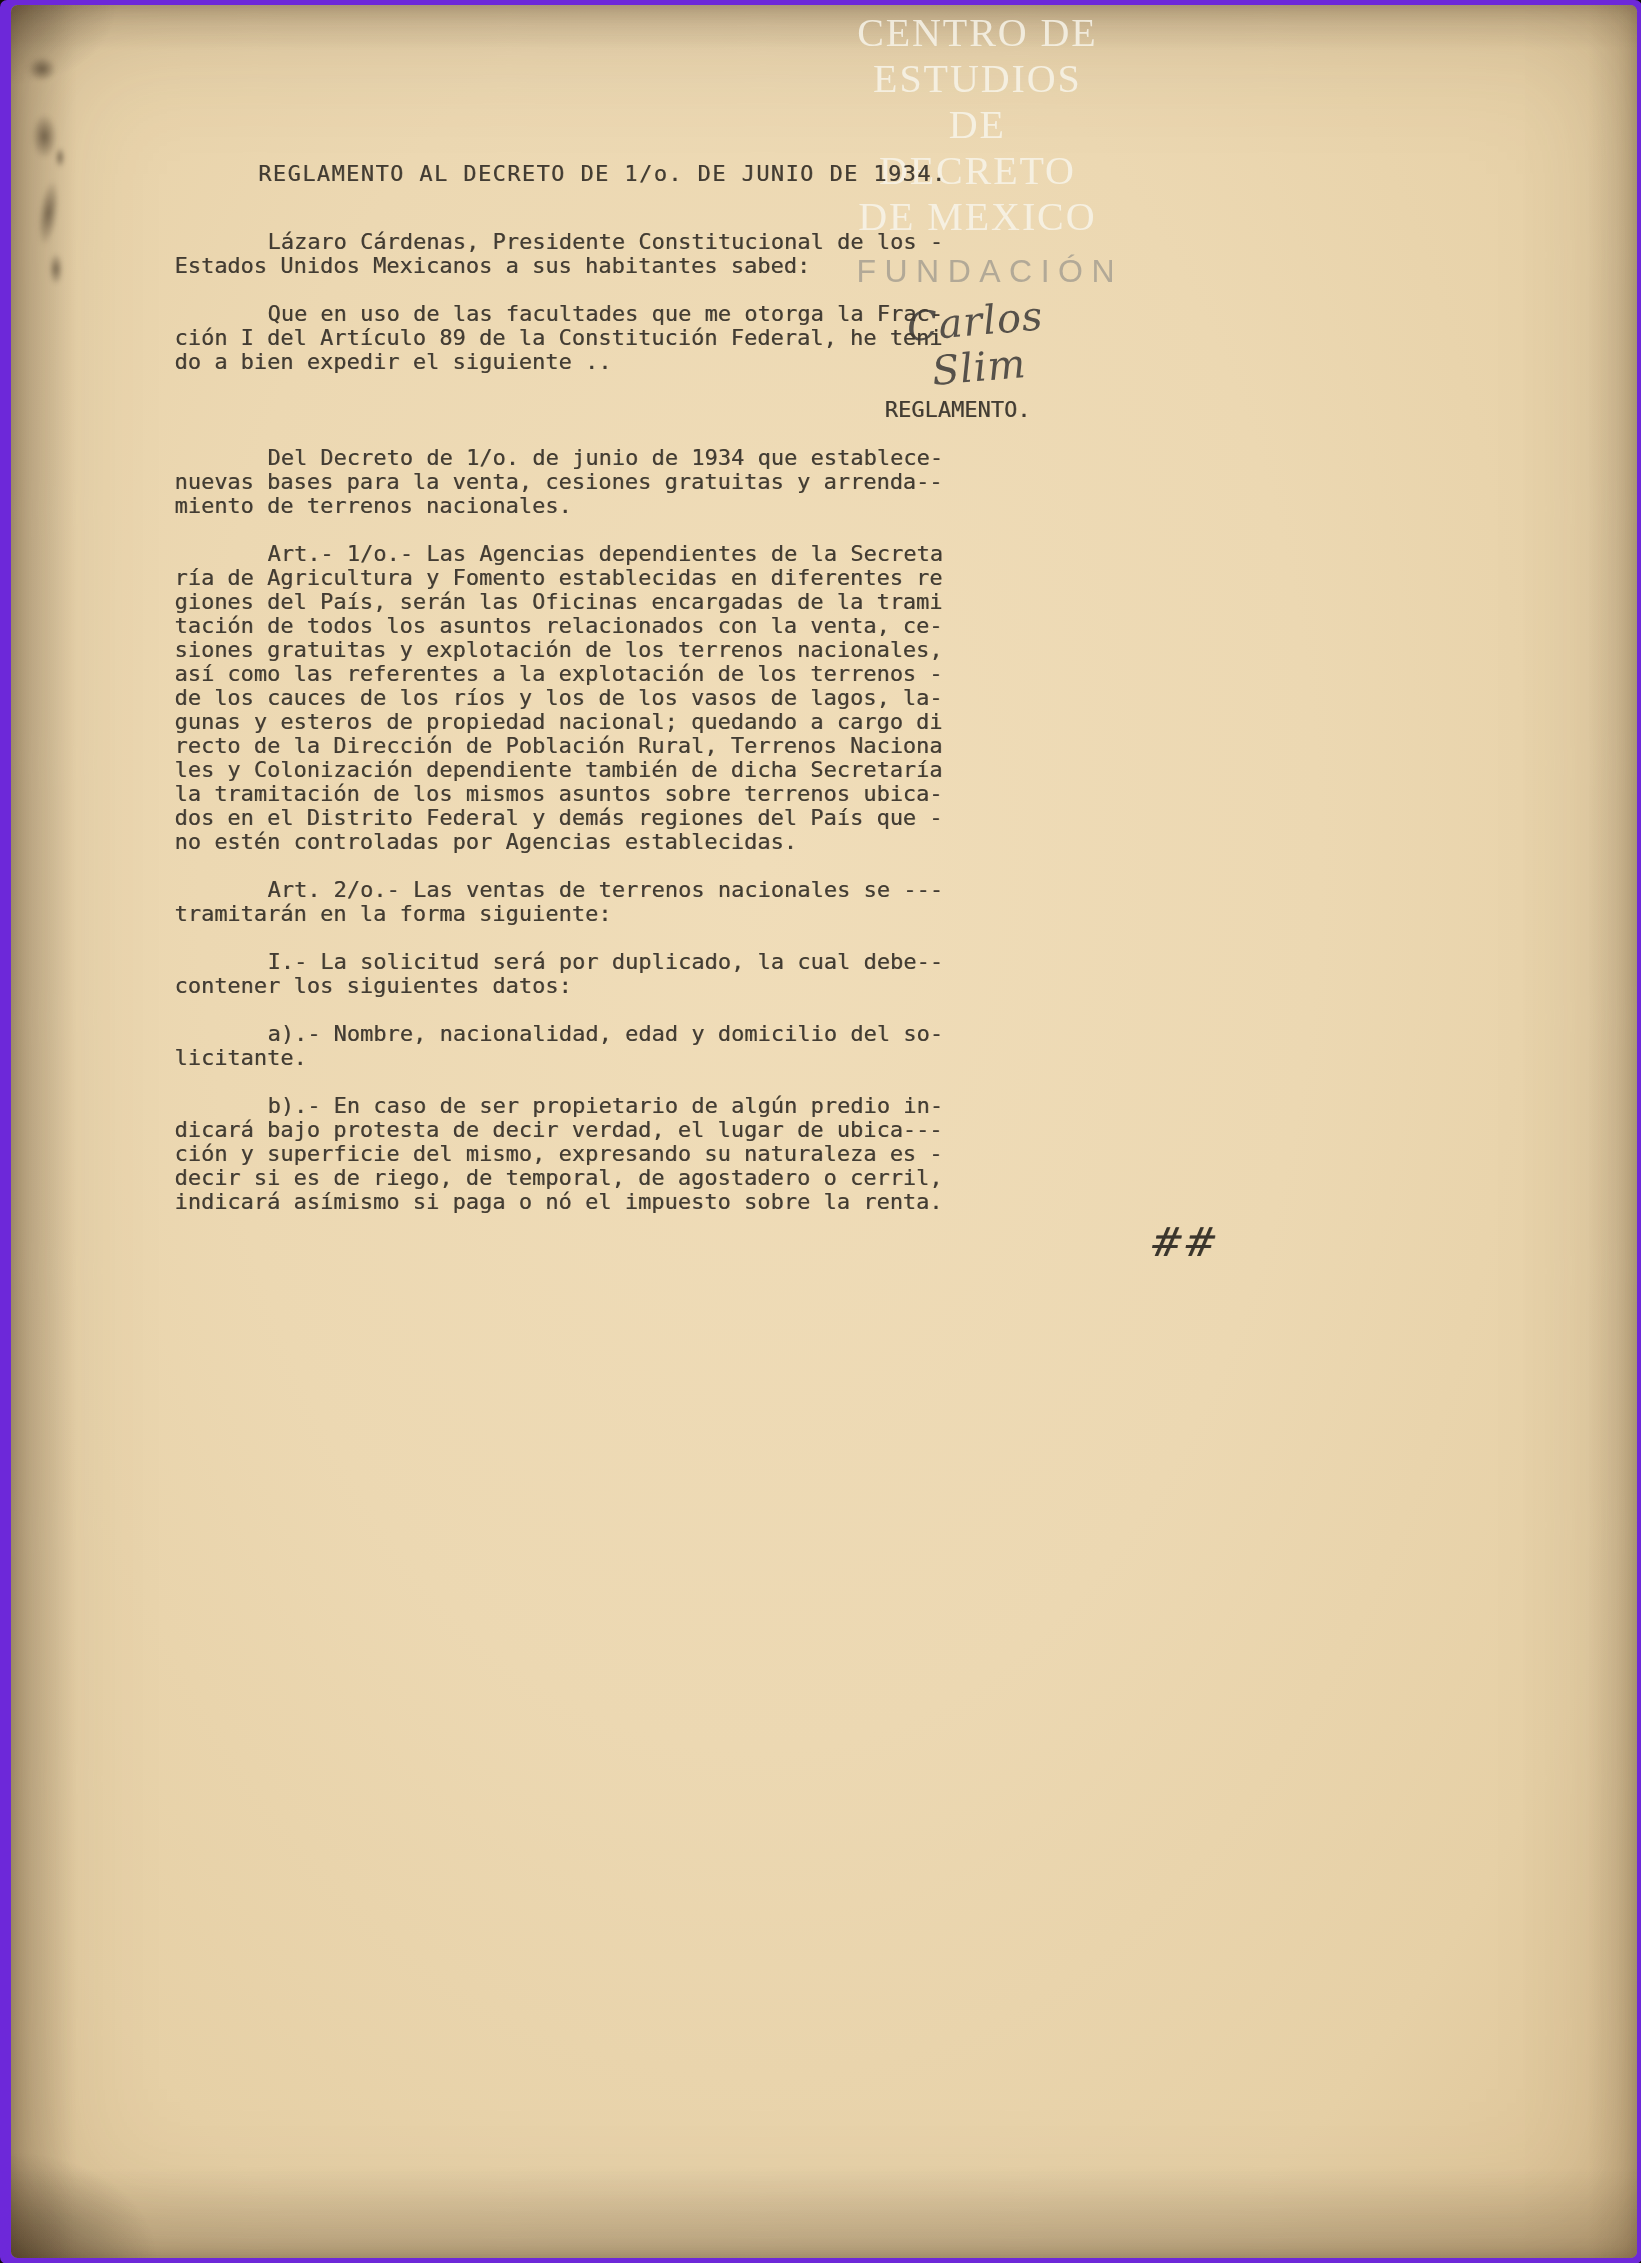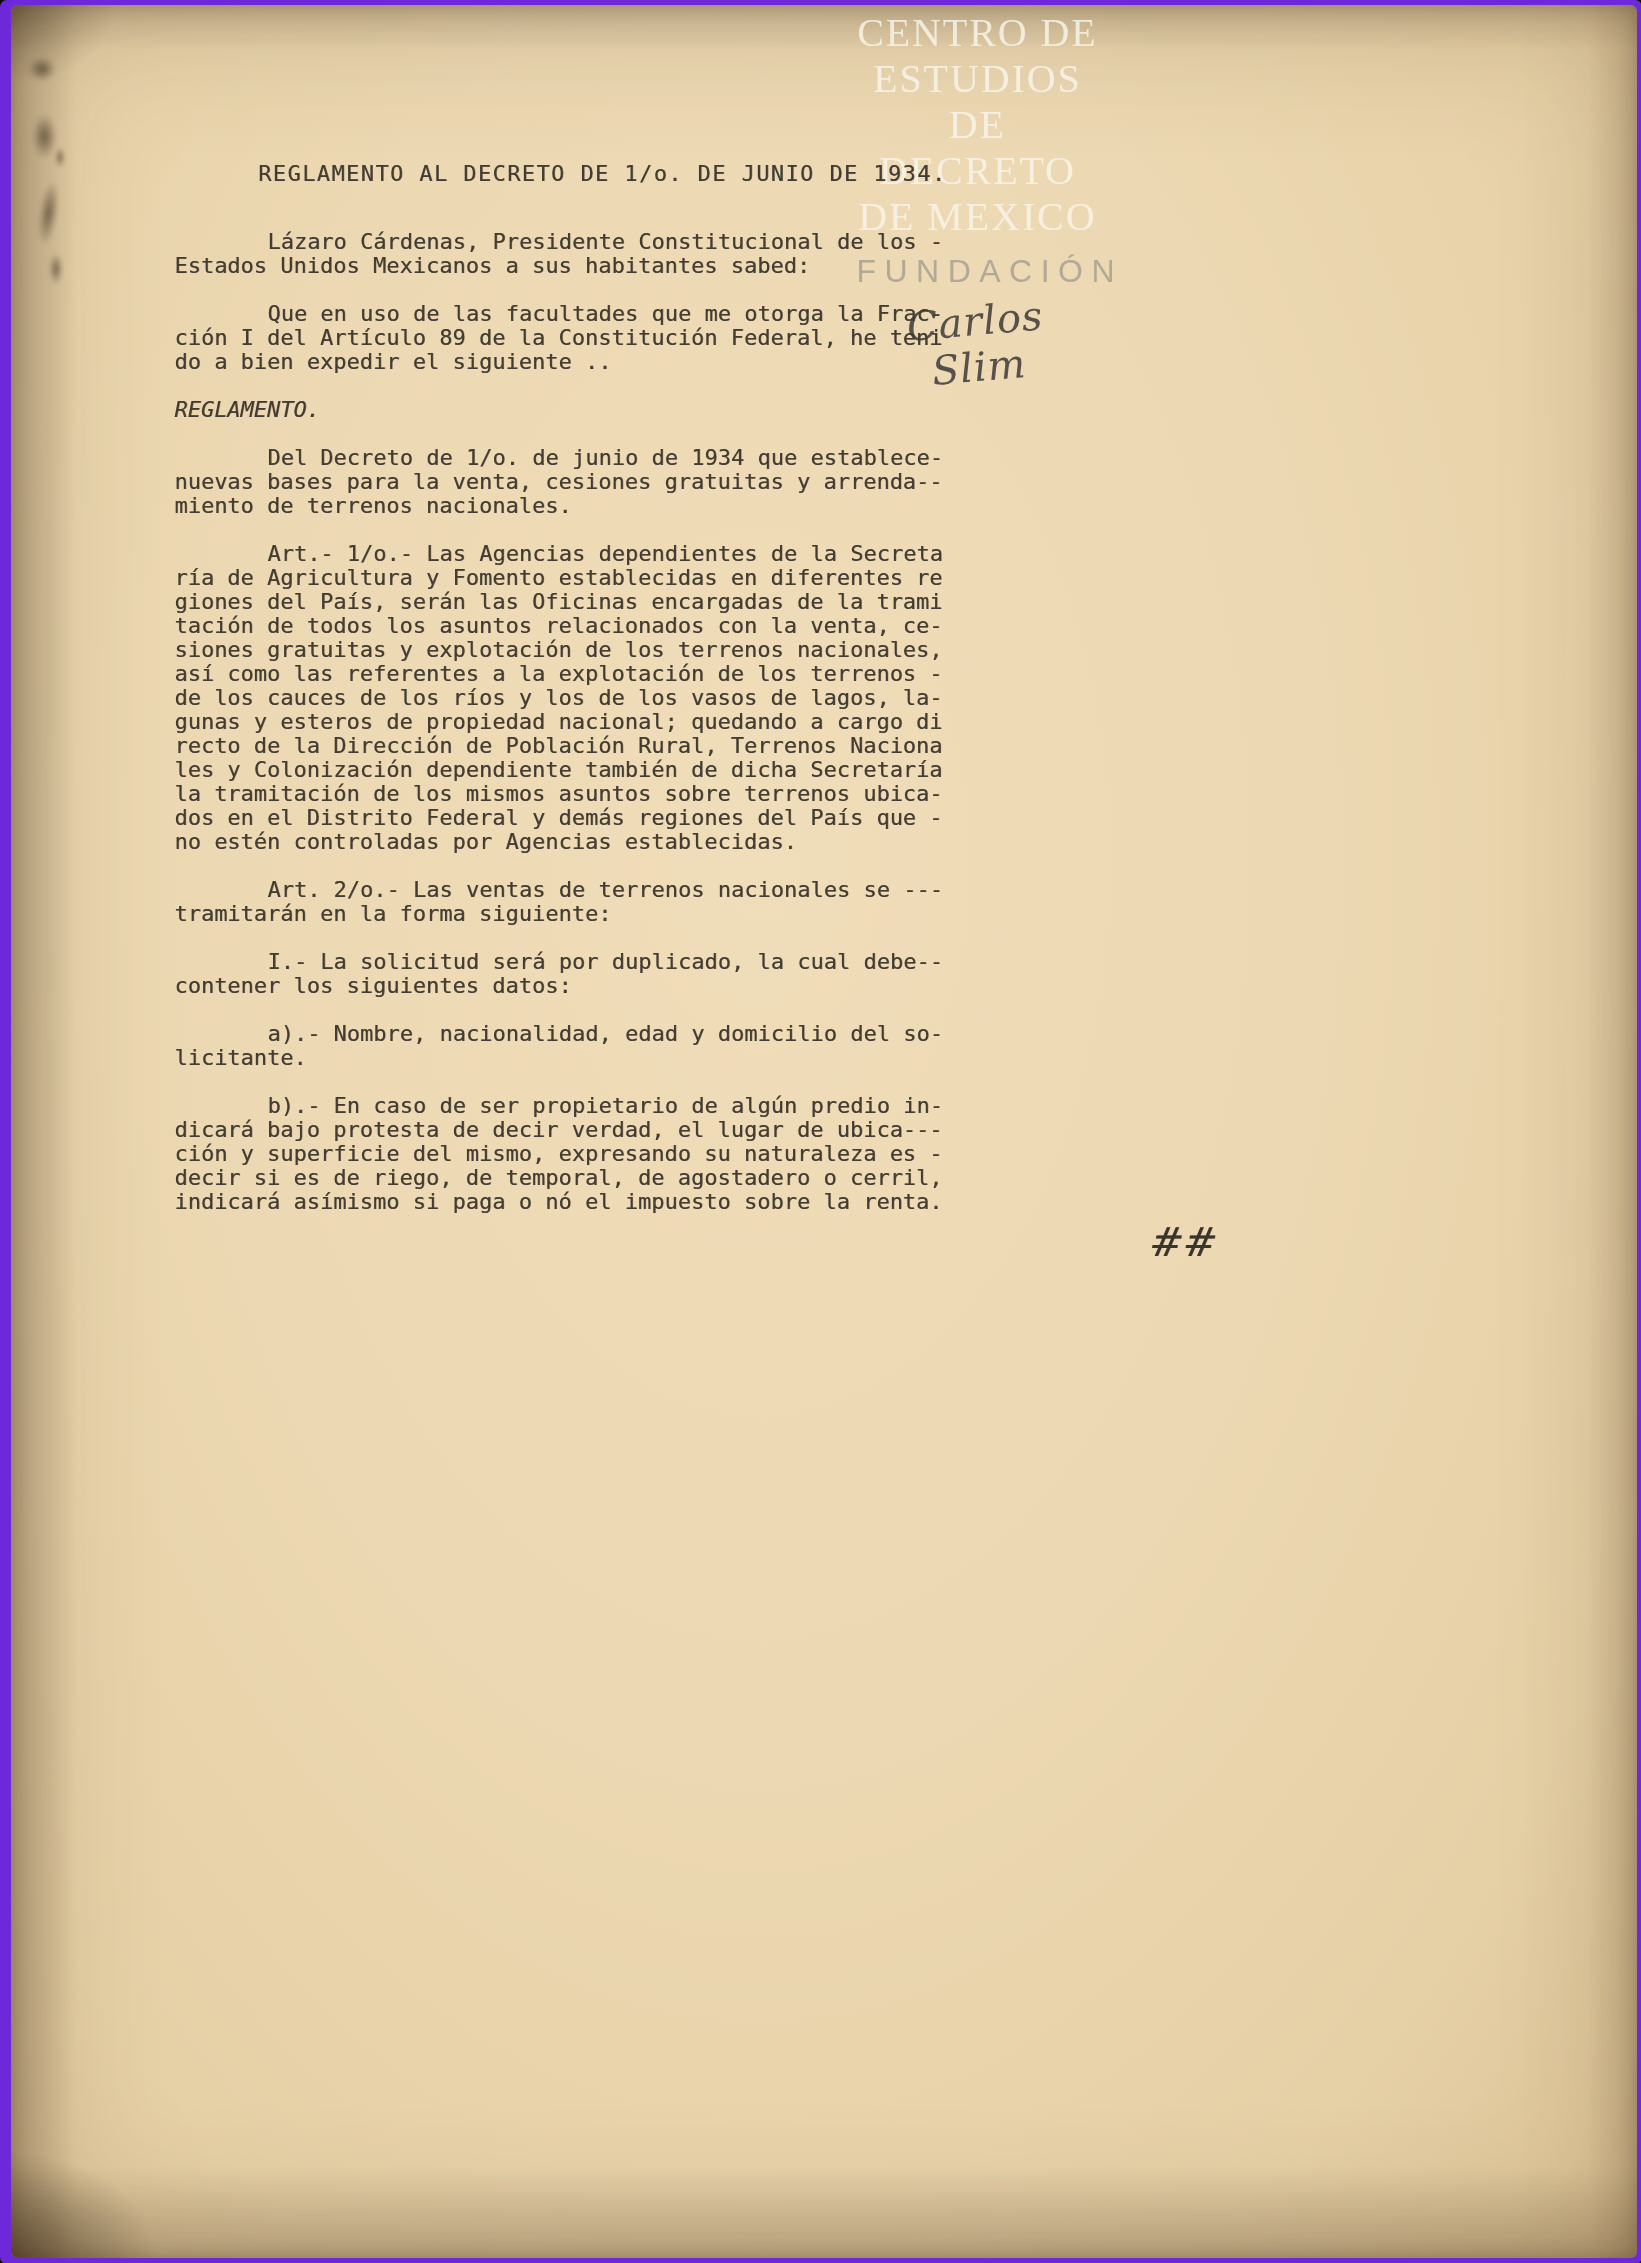--- a/index.html
+++ b/index.html
@@ -34,21 +34,21 @@
 
   .content { position:absolute; left:163px; top:157px; width:856px;
              color:#423c33; font-size:22px; line-height:24px;
              text-shadow:0.5px 0.4px 0.6px rgba(64,56,44,0.55); }
 
   .doc-title { text-align:center; letter-spacing:1.4px; white-space:nowrap;
                text-underline-offset:5.7px;
                text-decoration-thickness:1.9px; margin-bottom:44px; }
 
   .para   { white-space:pre-wrap; text-indent:93px; margin-bottom:24px; }
-  .center { white-space:pre-wrap; text-align:left; margin-bottom:24px;font-style:italic; }
+  .center { white-space:pre-wrap; text-align:right; margin-bottom:24px; }
 
   .annotation { text-align:right; margin-right:-187px; margin-top:-7.6px;
                 font-family:"DejaVu Serif", serif; font-style:italic;
                 font-size:40px; color:#3a352c; transform:skewX(-10deg); }
 
   .watermark { position:absolute; left:845px; top:5.7px; width:242px; text-align:center;
                font-family:"Liberation Serif", serif; font-size:40px; line-height:46px;
                letter-spacing:1.9px; color:rgba(248,245,236,0.82); pointer-events:none; }
   .wm-foundation { font-family:Liberation Sans, sans-serif; font-size:32px;
                    letter-spacing:8.5px; color:rgba(175,167,150,0.95);

